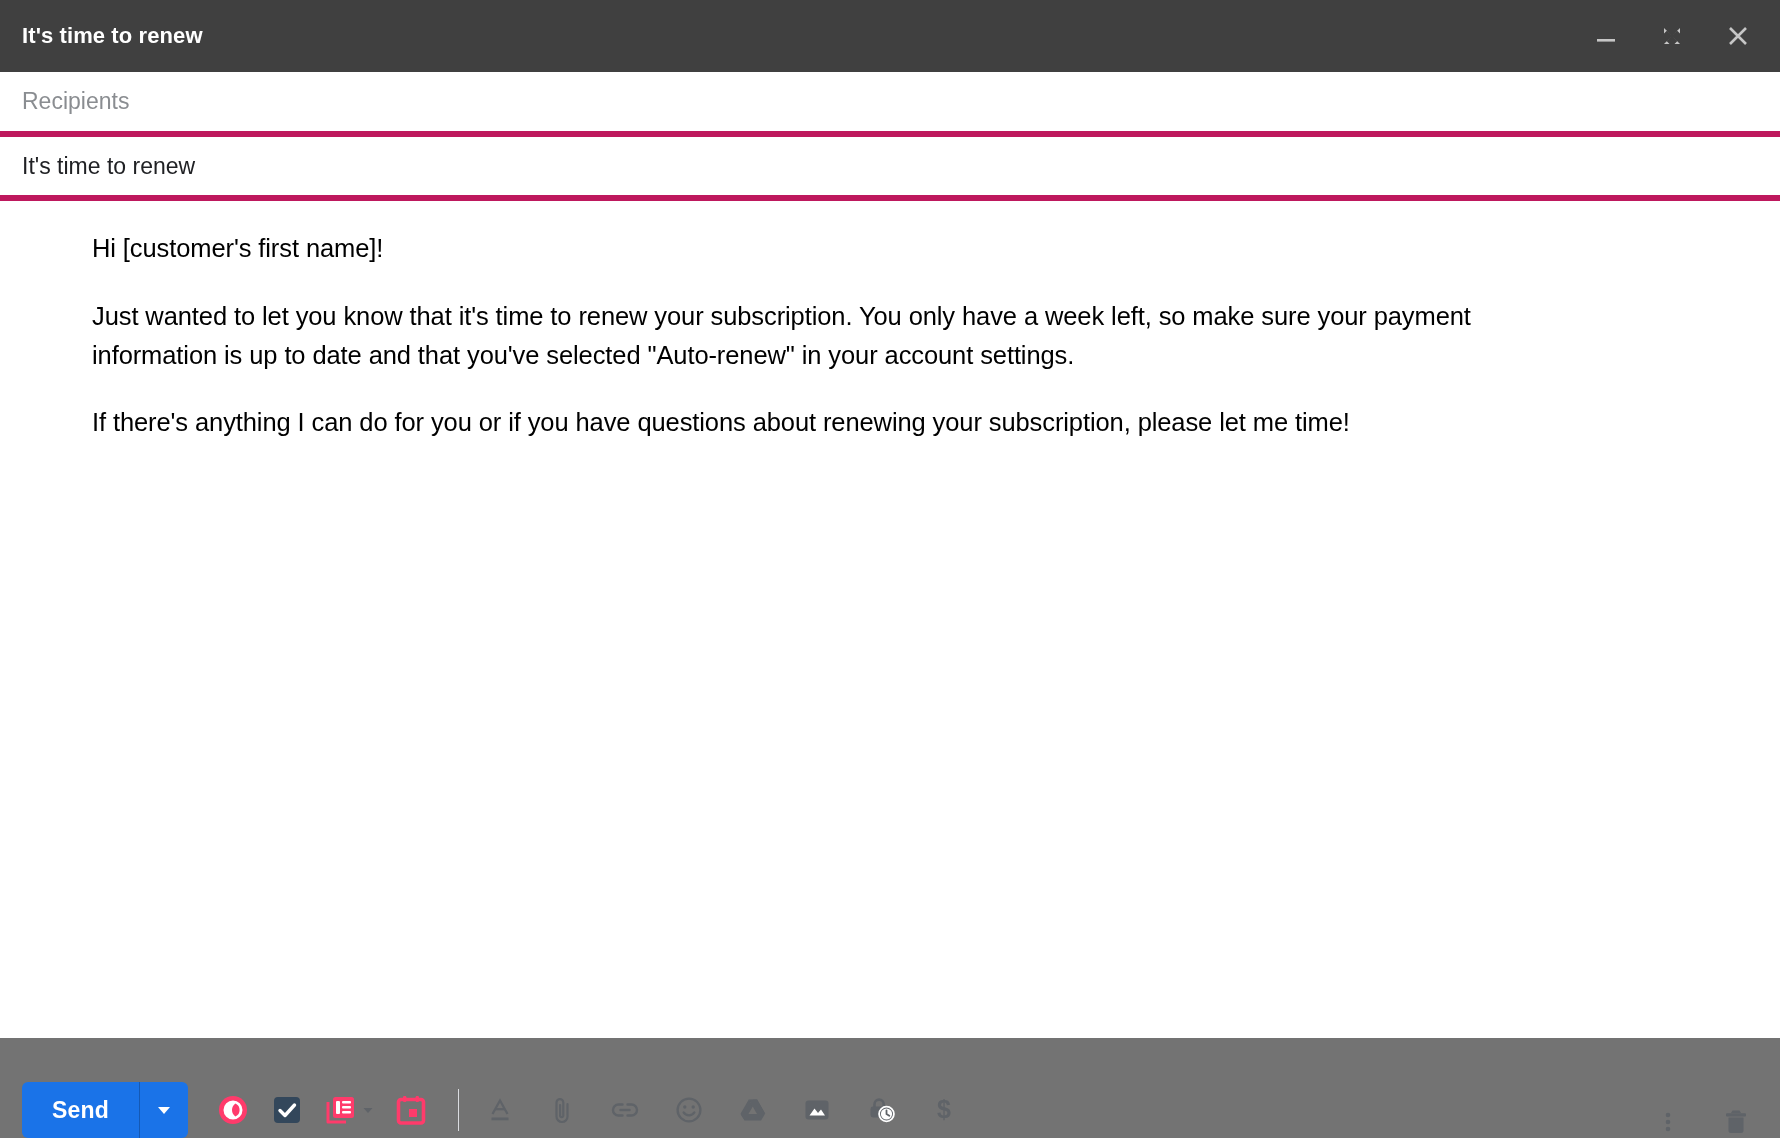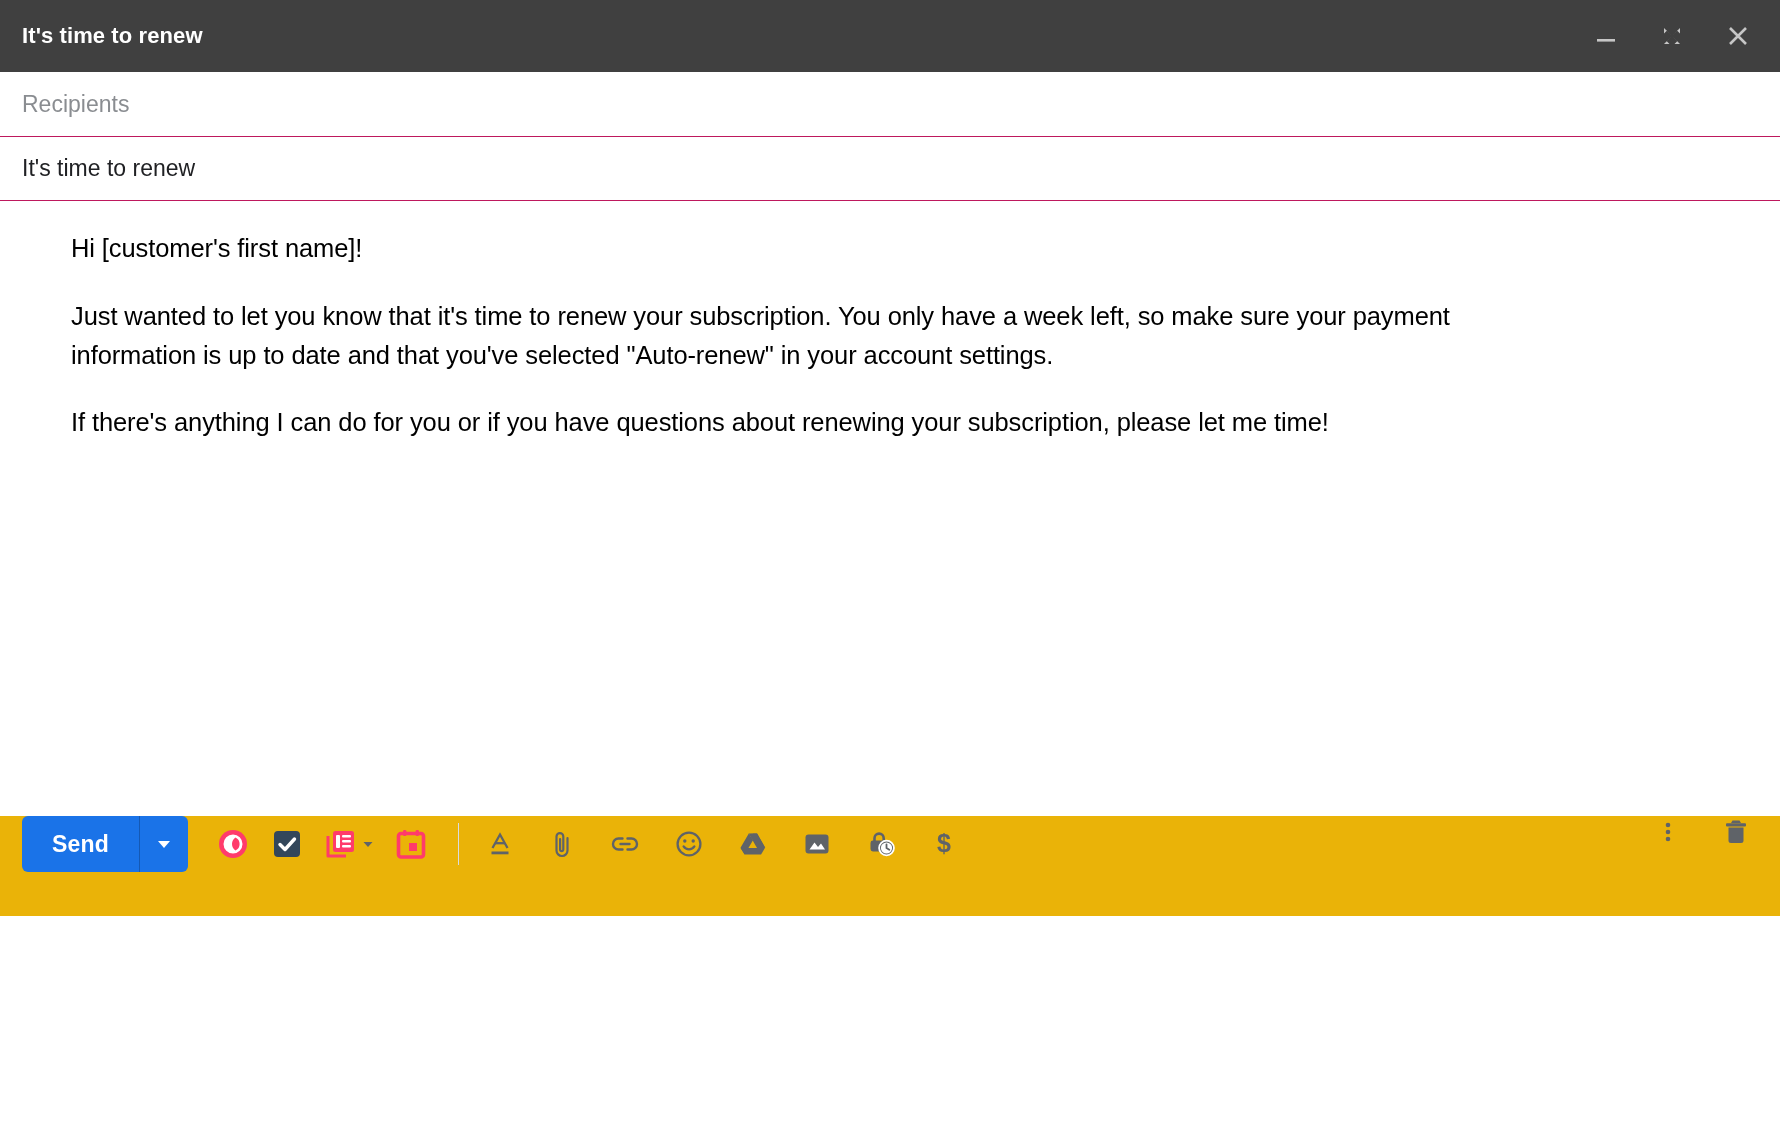--- a/index.html
+++ b/index.html
@@ -8,21 +8,21 @@
     background: #ffffff;
   }
   body {
     width: 1780px;
     height: 1138px;
     font-family: "Liberation Sans", sans-serif;
     overflow: hidden;
   }
   .compose-window {
     width: 1780px;
-    height: 916px;
+    height: 1138px;
     display: flex;
     flex-direction: column;
     background: #ffffff;
     position: relative;
   }
 
   
   .titlebar {
     height: 72px;
     min-height: 72px;
@@ -53,61 +53,61 @@
     align-items: center;
     justify-content: center;
     cursor: pointer;
   }
   .win-btn svg { display: block; }
 
   
   .field-row {
     box-sizing: border-box;
     padding: 12px 22px;
-    border-bottom: 1px solid #be185d;
+    border-bottom: 6px solid #be185d;
     display: flex;
     align-items: center;
   }
   .recipients-row { height: 65px; min-height: 65px; }
   .recipients-placeholder {
     color: #8a8d91;
     font-size: 23px;
     font-weight: normal;
   }
   .subject-row { height: 64px; min-height: 64px; }
   .subject-value {
     color: #202124;
     font-size: 23px;
   }
 
   
   .body-area {
     flex: 1 1 auto;
     overflow: hidden;
-    padding: 28px 22px 0 71px;
+    padding: 28px 22px 0 92px;
     box-sizing: border-box;
   }
   .body-para {
     color: #000000;
     font-size: 25.5px;
     line-height: 1.52;
     margin: 0 0 29px 0;
     max-width: 1430px;
     letter-spacing: -0.1px;
   }
 
   
   .toolbar {
     height: 100px;
     min-height: 100px;
     display: flex;
-    align-items: flex-start;
+    align-items: flex-end;
     padding: 0 22px 0 22px;
     box-sizing: border-box;
-    background: #eab308;
+    background: #737373;
   }
   .toolbar-left {
     display: flex;
     align-items: center;
   }
   .toolbar-right {
     margin-left: auto;
     display: flex;
     align-items: center;
     gap: 38px;

